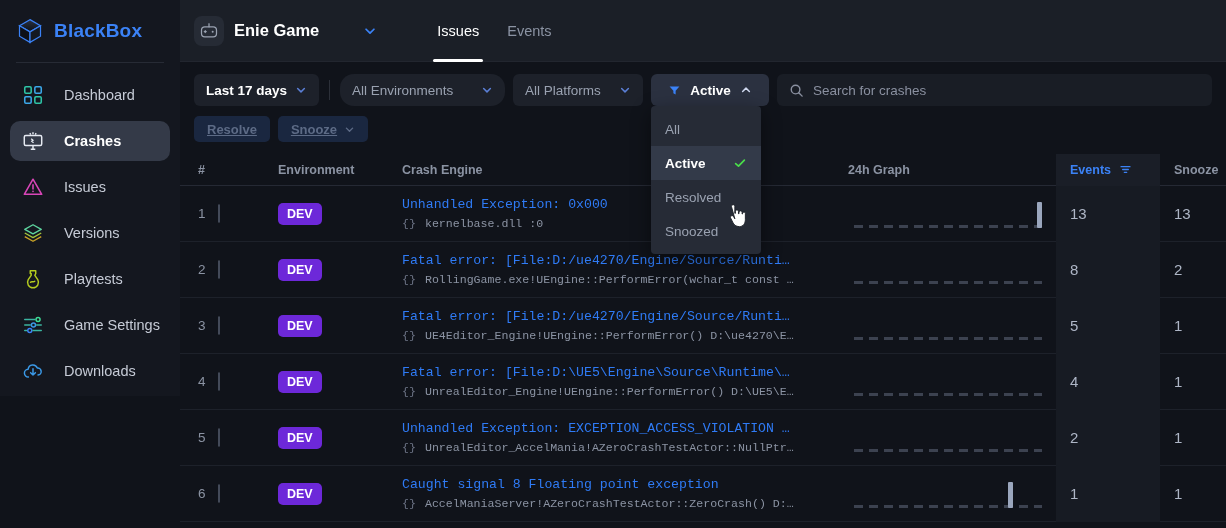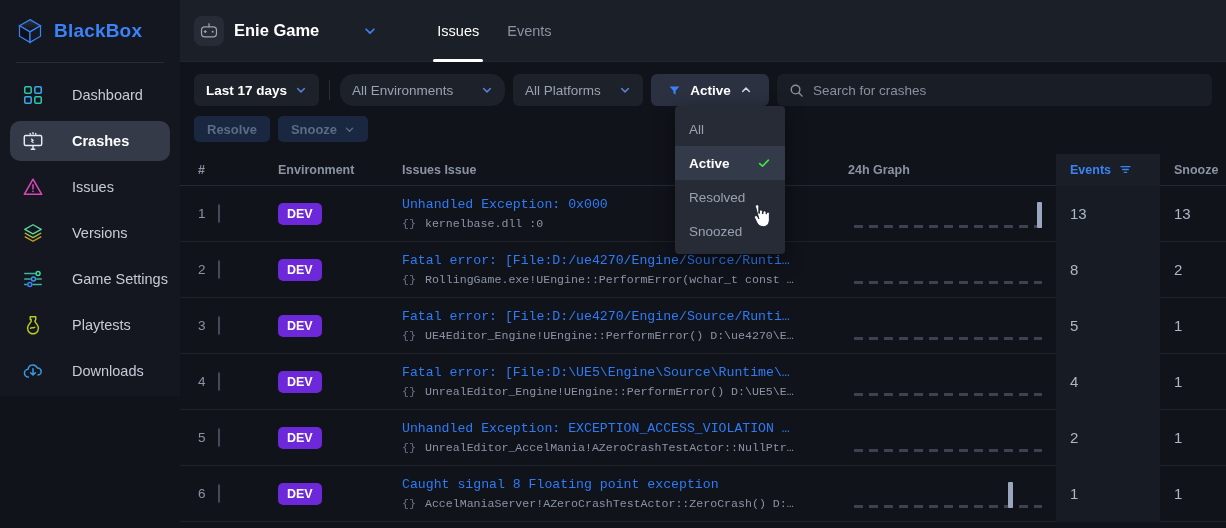--- a/index.html
+++ b/index.html
@@ -24,21 +24,21 @@
   }
   .brand-logo { width: 28px; height: 28px; flex: 0 0 28px; }
   .brand-name {
     font-size: 19px; font-weight: bold; color: #3b82f6; letter-spacing: .2px;
   }
   .brand-divider {
     height: 1px; background: #272b35; margin: 0 16px;
   }
   .nav { padding: 12px 10px 0 10px; }
   .nav-item {
-    display: flex; align-items: center; gap: 28px;
+    display: flex; align-items: center; gap: 20px;
     height: 40px; padding: 0 12px; border-radius: 10px;
     margin-bottom: 6px; cursor: pointer;
   }
   .nav-item .label { font-size: 14.5px; color: #c6cbd6; white-space: nowrap; }
   .nav-item.active { background: #343a48; }
   .nav-item.active .label { color: #ffffff; font-weight: bold; }
   .nav-ico { width: 22px; height: 22px; flex: 0 0 22px; display:block; }
 
   
   .main { flex: 1 1 auto; min-width: 0; background: #10131a; position: relative; }
@@ -88,39 +88,40 @@
   }
   .search {
     flex: 1 1 auto; height: 32px; background: #191d25; border-radius: 6px;
     display: flex; align-items: center; gap: 9px; padding: 0 12px;
     min-width: 0;
   }
   .search-ph { font-size: 13.5px; color: #8a90a0; }
 
   
   .dropdown {
-    position: absolute; top: 44px; left: 495px; width: 110px;
+    position: absolute; top: 44px; left: 471px; width: 110px;
     background: #262b36; border-radius: 4px; padding: 6px 0;
     z-index: 40; box-shadow: 0 6px 20px rgba(0,0,0,.45);
   }
   .dd-item {
     height: 34px; display: flex; align-items: center; justify-content: space-between;
     padding: 0 14px; font-size: 13.5px; color: #9aa2b1; cursor: pointer;
   }
   .dd-item.sel { background: #333a49; color: #ffffff; font-weight: bold; }
   .dd-check { color: #4ade4a; font-size: 13px; }
   .cursor-hand { position: absolute; left: 76px; top: 98px; width: 22px; height: 28px; z-index: 50; }
 
   
   .actions { display: flex; gap: 8px; padding: 10px 14px 0 14px; }
   .abtn {
     height: 26px; border-radius: 5px; background: #1a2740;
     color: #5d6b86; font-size: 13px; font-weight: bold;
     display: flex; align-items: center; gap: 7px; padding: 0 13px;
     cursor: default;
+    text-decoration: underline;
   }
 
   
   .table { margin-top: 12px; width: 100%; }
   .thead {
     display: flex; align-items: center; height: 32px;
     border-bottom: 1px solid #252934;
   }
   .th { font-size: 12.5px; color: #8b93a3; font-weight: bold; }
   .c-idx   { width: 38px; padding-left: 18px; }
@@ -236,39 +237,39 @@
       <div class="nav-item">
         <svg class="nav-ico" viewBox="0 0 24 24" fill="none" stroke="#5dd39e" stroke-width="1.5" stroke-linejoin="round">
           <path d="M12 3 L21 8 L12 13 L3 8 Z"></path>
           <path d="M3 12 L12 17 L21 12" stroke="#a3c63c"></path>
           <path d="M3 16 L12 21 L21 16" stroke="#c9a227"></path>
         </svg>
         <span class="label">Versions</span>
       </div>
 
       <div class="nav-item">
+        <svg class="nav-ico" viewBox="0 0 24 24" fill="none" stroke="#b5cc1f" stroke-width="1.6" stroke-linejoin="round">
+          <path d="M9 3h6v3l-1 2 3.2 4.6a6 6 0 1 1-10.4 0L10 8V6H9z"></path>
+          <path d="M9.3 15.5c1.4-1.4 3.2.4 4.6-1" stroke-linecap="round"></path>
+        </svg>
+        <span class="label">Playtests</span>
+      </div>
+
+      <div class="nav-item">
         <svg class="nav-ico" viewBox="0 0 24 24" fill="none" stroke="#3bb4a0" stroke-width="1.6" stroke-linecap="round">
           <path d="M3 6h11"></path>
             <circle cx="17.5" cy="6" r="2.2" stroke="#3ddc97"></circle>
           <path d="M3 12h6"></path>
             <circle cx="12.5" cy="12" r="2.2" stroke="#3b9ae8"></circle>
             <path d="M16 12h5"></path>
           <path d="M3 18h2"></path>
             <circle cx="8.5" cy="18" r="2.2" stroke="#3b82f6"></circle>
             <path d="M12 18h9"></path>
         </svg>
         <span class="label">Game Settings</span>
-      </div>
-
-      <div class="nav-item">
-        <svg class="nav-ico" viewBox="0 0 24 24" fill="none" stroke="#b5cc1f" stroke-width="1.6" stroke-linejoin="round">
-          <path d="M9 3h6v3l-1 2 3.2 4.6a6 6 0 1 1-10.4 0L10 8V6H9z"></path>
-          <path d="M9.3 15.5c1.4-1.4 3.2.4 4.6-1" stroke-linecap="round"></path>
-        </svg>
-        <span class="label">Playtests</span>
       </div>
 
       <div class="nav-item">
         <svg class="nav-ico" viewBox="0 0 24 24" fill="none" stroke="#3b9ae8" stroke-width="1.6" stroke-linecap="round" stroke-linejoin="round">
           <path d="M7 18.5a4.2 4.2 0 0 1-.3-8.4 5.2 5.2 0 0 1 10-1.3 3.8 3.8 0 0 1 .8 7.6"></path>
           <path d="M12 9.5v6.8M9.4 13.8 12 16.4l2.6-2.6"></path>
         </svg>
         <span class="label">Downloads</span>
       </div>
 
@@ -374,21 +375,21 @@
             <path d="M3.5 6 L8 10.5 L12.5 6"></path>
           </svg>
       </div>
     </div>
 
     <div class="table">
       <div class="thead">
         <div class="th c-idx">#</div>
         <div class="th c-chk"></div>
         <div class="th c-env">Environment</div>
-        <div class="th c-issue">Issues Issue</div>
+        <div class="th c-issue">Crash Engine</div>
         <div class="th c-graph">24h Graph</div>
         <div class="th c-evt hl-col">
           <span>Events</span>
           <svg width="13" height="13" viewBox="0 0 16 16" fill="none" stroke="#3b82f6" stroke-width="1.6" stroke-linecap="round">
               <path d="M2.5 4.5h11M4.5 8h7M6.5 11.5h3"></path>
             </svg>
         </div>
         <div class="th c-usr">Snooze</div>
       </div>
       <div id="rows">

